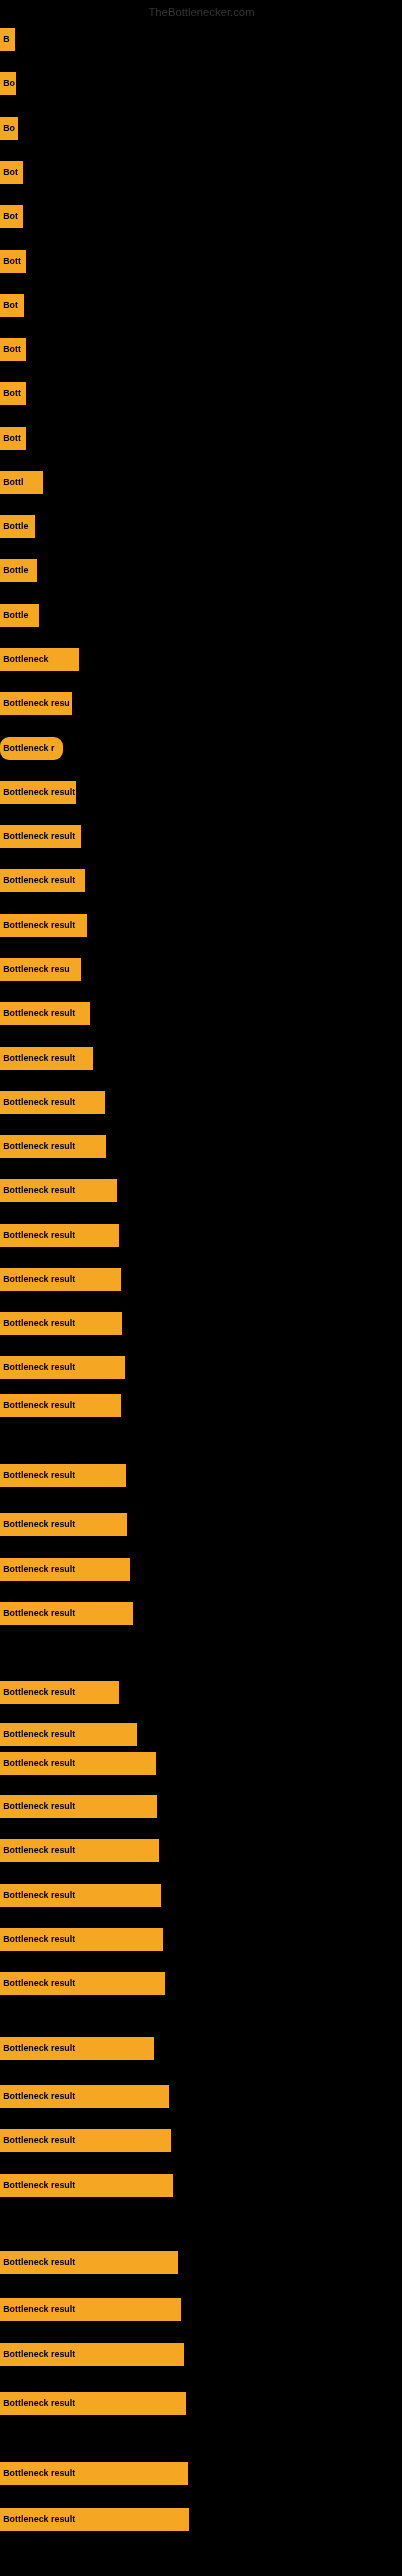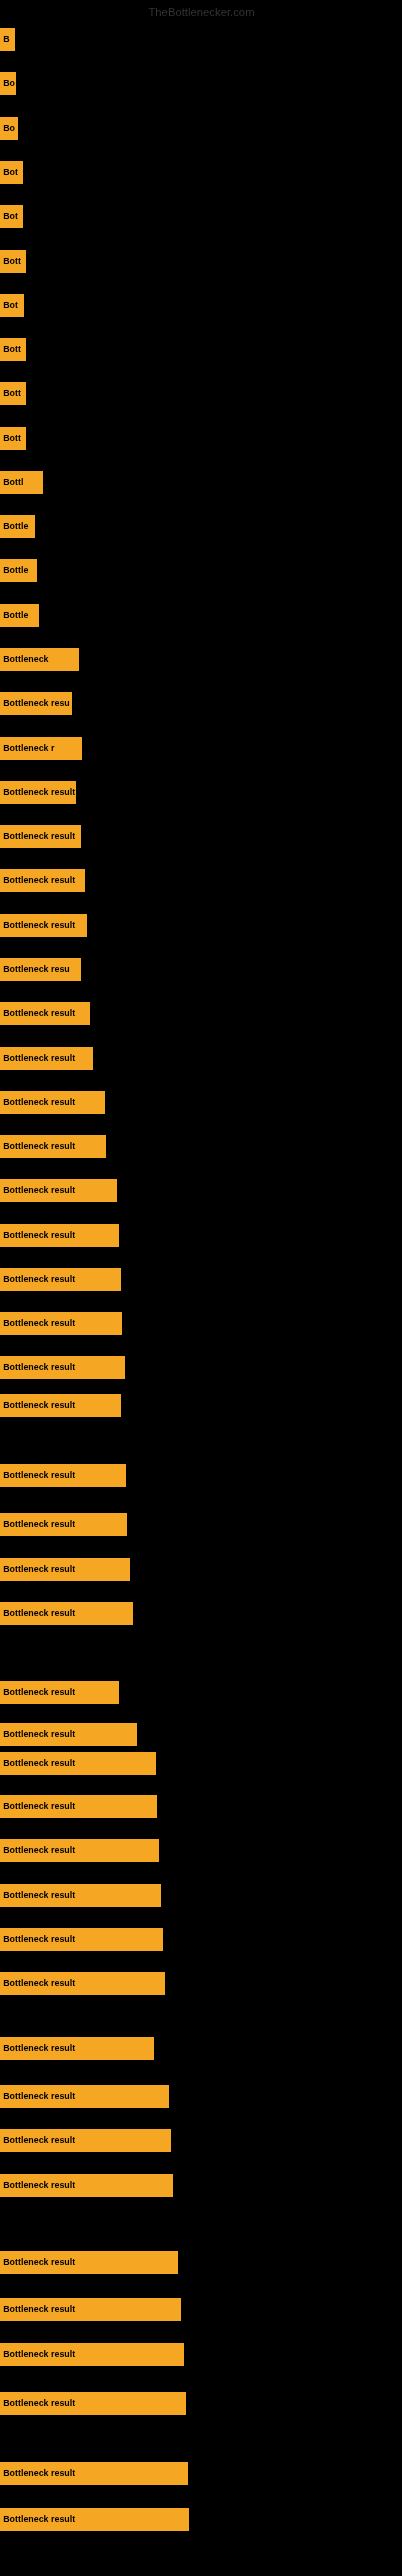--- a/index.html
+++ b/index.html
@@ -88,21 +88,21 @@
     <div class="bar-container" style="top: 604px; left: 0px;">
       <div class="bar" style="width: 39px;">Bottle</div>
     </div>
     <div class="bar-container" style="top: 648px; left: 0px;">
       <div class="bar" style="width: 79px;">Bottleneck</div>
     </div>
     <div class="bar-container" style="top: 692px; left: 0px;">
       <div class="bar" style="width: 72px;">Bottleneck resu</div>
     </div>
     <div class="bar-container" style="top: 737px; left: 0px;">
-      <div class="bar" style="width: 82px;">Bottleneck r</div>
+      <div class="bar" style="width: 63px; border-radius: 9px;">Bottleneck r</div>
     </div>
     <div class="bar-container" style="top: 781px; left: 0px;">
       <div class="bar" style="width: 76px;">Bottleneck result</div>
     </div>
     <div class="bar-container" style="top: 825px; left: 0px;">
       <div class="bar" style="width: 81px;">Bottleneck result</div>
     </div>
     <div class="bar-container" style="top: 869px; left: 0px;">
       <div class="bar" style="width: 85px;">Bottleneck result</div>
     </div>

